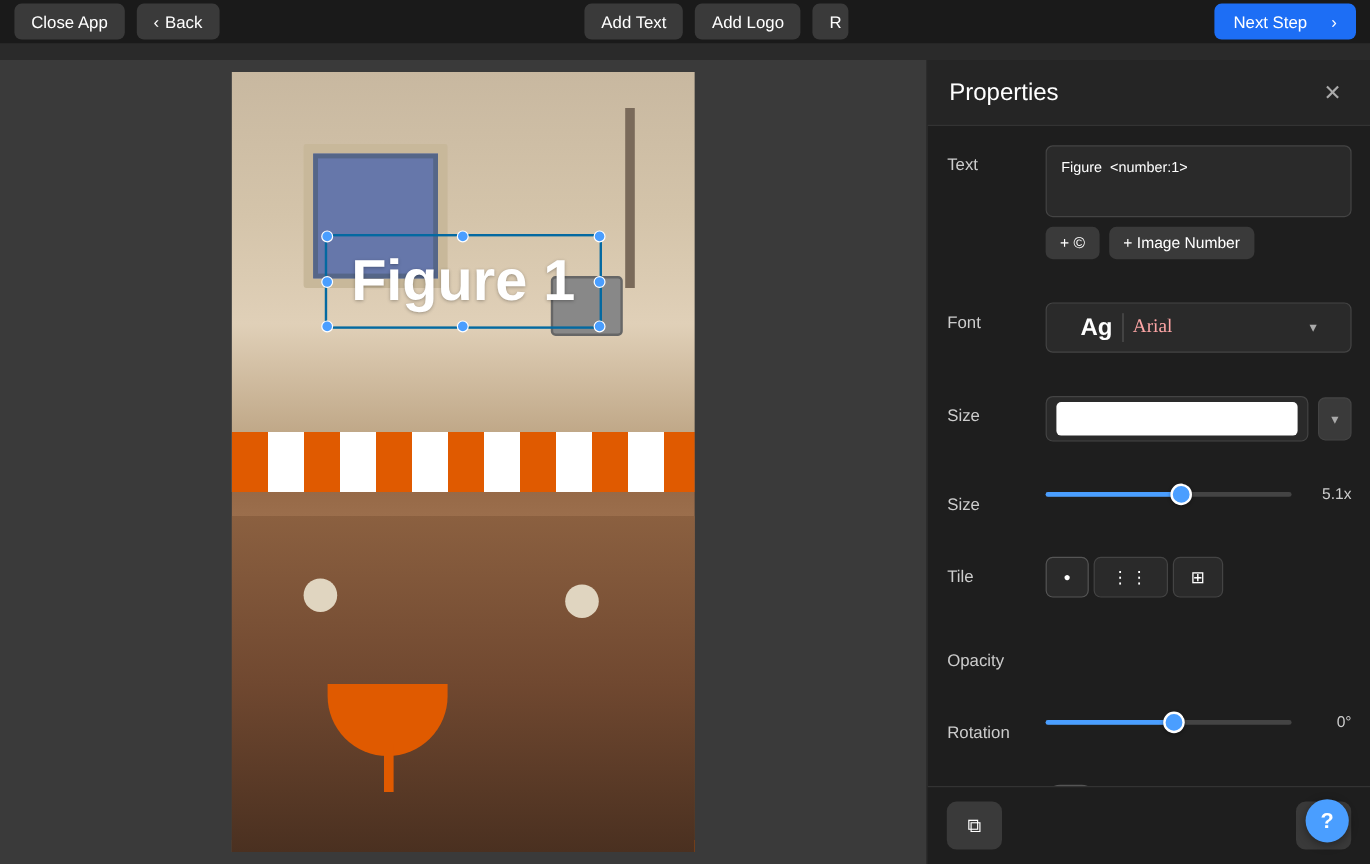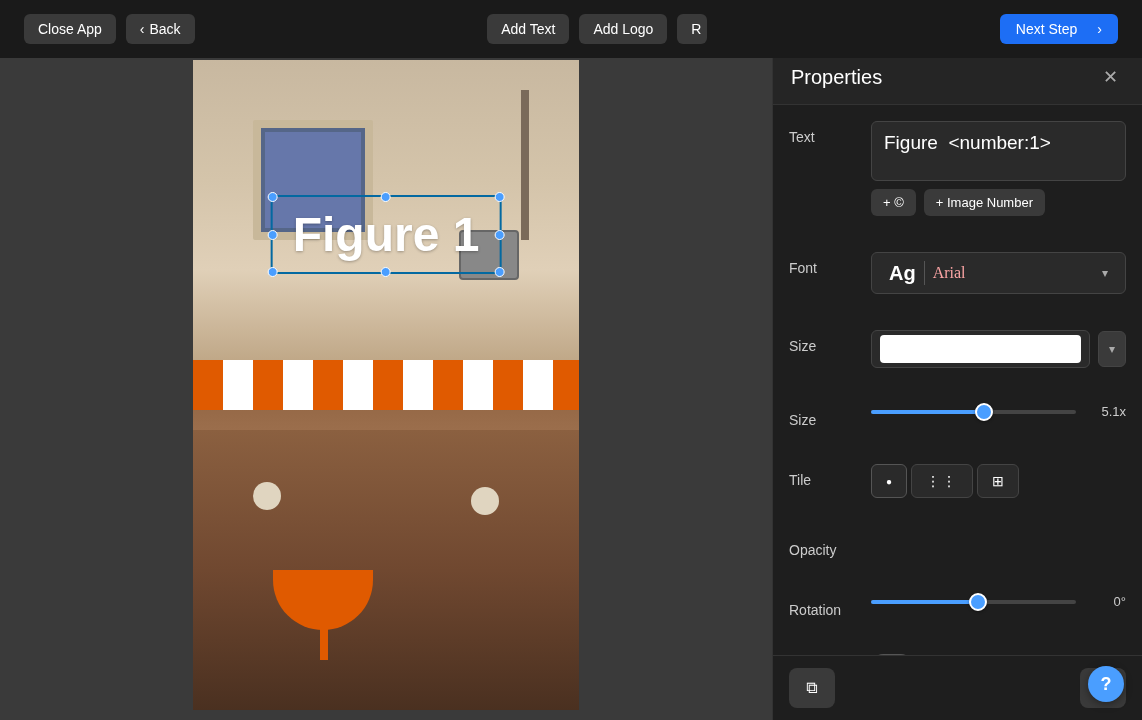--- a/index.html
+++ b/index.html
@@ -9,25 +9,25 @@
       background: #2a2a2a;
       font-family: Arial, sans-serif;
       overflow: hidden;
       position: relative;
     }
 
     
     .toolbar {
       position: absolute;
       top: 0; left: 0; right: 0;
-      height: 58px;
+      height: 36px;
       background: #1a1a1a;
       display: flex;
       align-items: center;
-      padding: 0 24px;
+      padding: 0 12px;
       gap: 10px;
       z-index: 10;
     }
     .toolbar-btn {
       background: #3a3a3a;
       color: #fff;
       border: none;
       border-radius: 6px;
       padding: 7px 14px;
       font-size: 14px;
@@ -286,21 +286,21 @@
       display: flex;
       flex-direction: column;
       gap: 8px;
     }
     .text-input-area {
       background: #2a2a2a;
       border: 1px solid #444;
       border-radius: 6px;
       padding: 10px 12px;
       color: #fff;
-      font-size: 19px;
+      font-size: 12px;
       width: 100%;
       height: 60px;
       resize: none;
       font-family: Arial, sans-serif;
     }
 
     .btn-row {
       display: flex;
       gap: 8px;
     }
@@ -343,21 +343,21 @@
     .dropdown-arrow {
       color: #aaa;
       font-size: 12px;
     }
     .font-selector {
       display: flex;
       align-items: center;
       background: #2a2a2a;
       border: 1px solid #444;
       border-radius: 6px;
-      padding: 8px 17px;
+      padding: 8px 28px;
       cursor: pointer;
       flex: 1;
       gap: 8px;
     }
 
     
     .color-swatch-container {
       display: flex;
       align-items: center;
       background: #2a2a2a;

